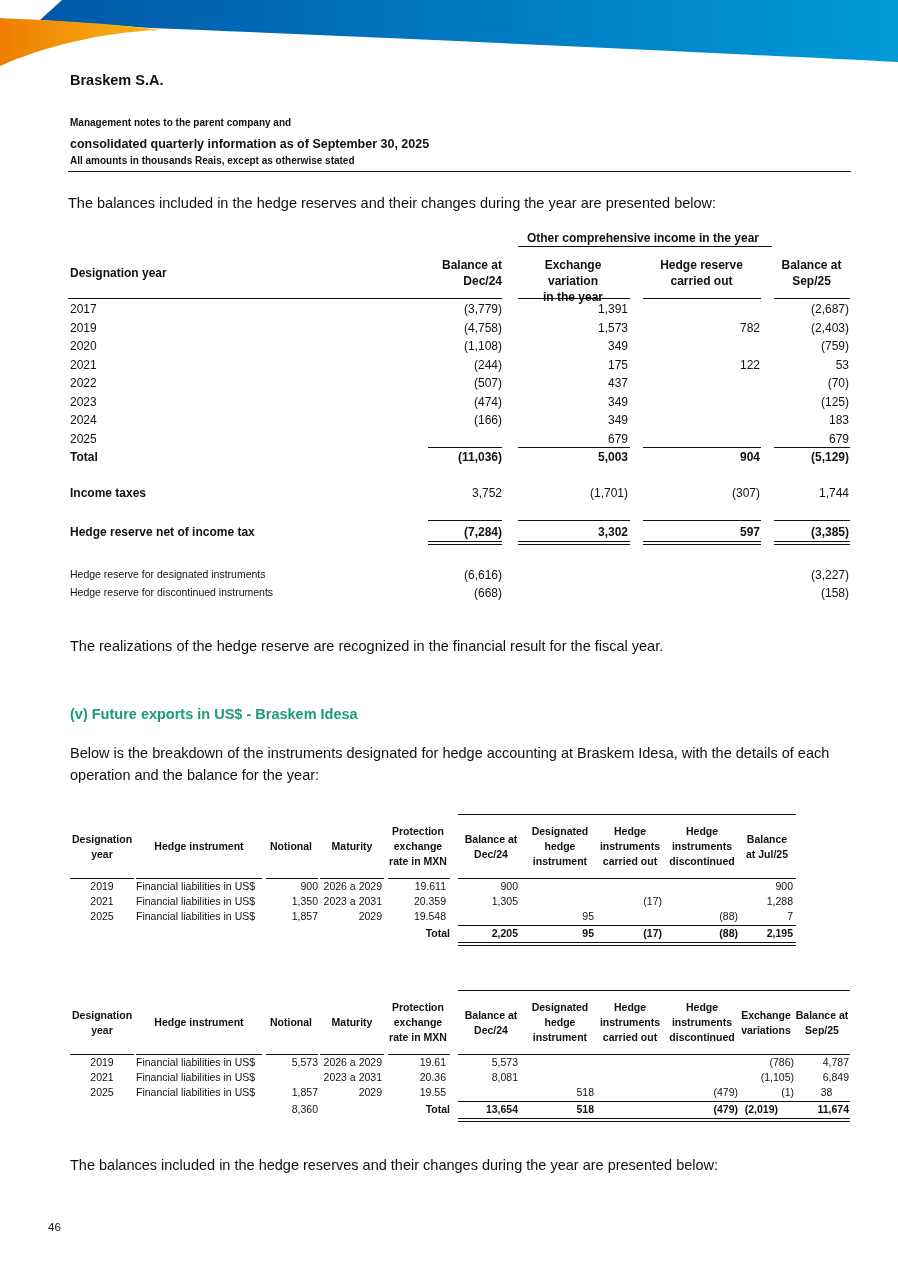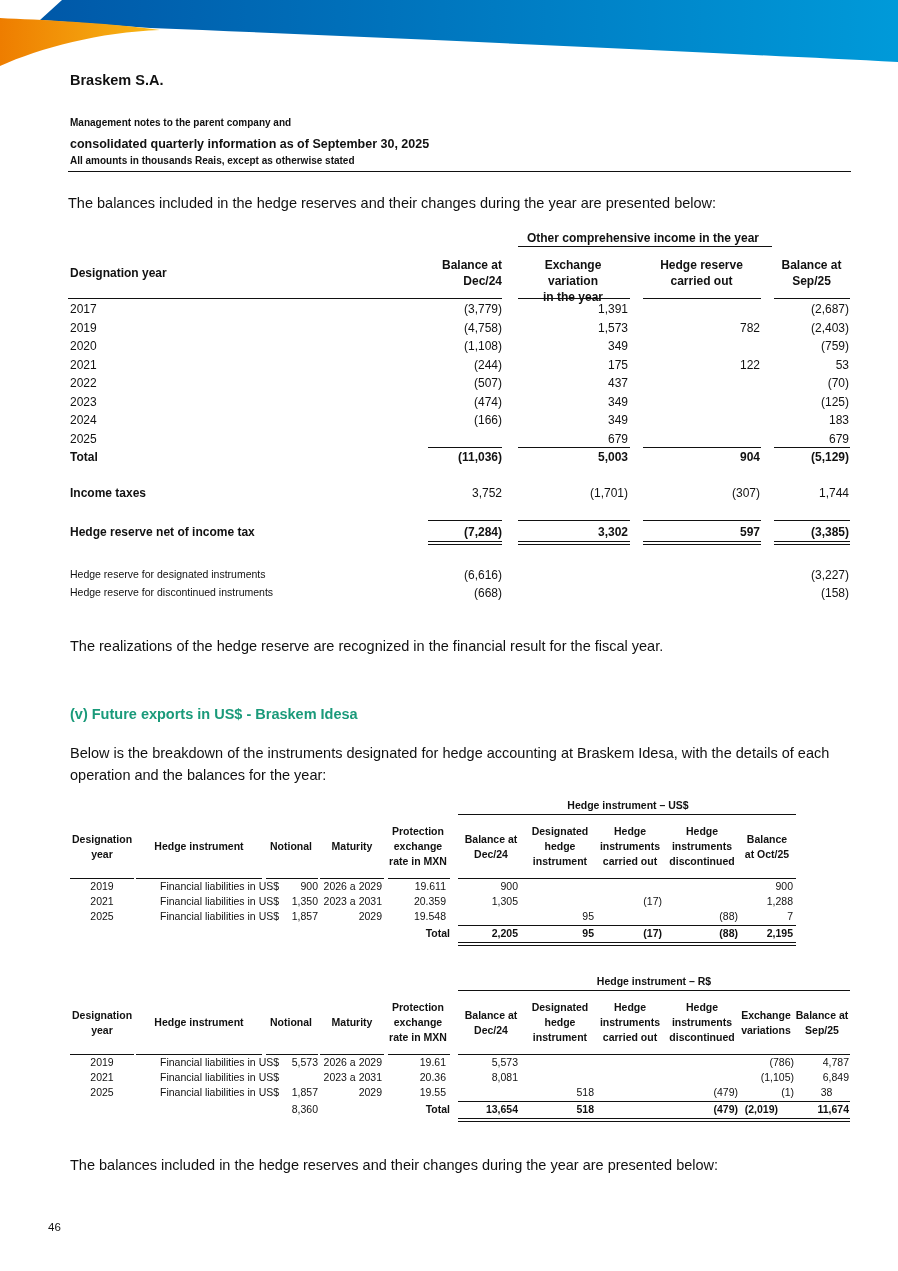--- a/index.html
+++ b/index.html
@@ -29,21 +29,21 @@
   .ul { position:absolute; height:0; border-top:1px solid #111; }
   .dul { position:absolute; height:2px; border-top:1px solid #111; border-bottom:1px solid #111; }
   .bold { font-weight:bold; }
   .hdr { position:absolute; text-align:center; font-weight:bold; font-size:12px; line-height:16px; }
 
   
   .st { font-size:10.5px; }
   .st .h { position:absolute; font-weight:bold; text-align:center; line-height:15px; }
   .st .v { position:absolute; text-align:right; white-space:nowrap; }
   .st .ctr { position:absolute; text-align:center; white-space:nowrap; }
-  .st .lft { position:absolute; text-align:left; white-space:nowrap;margin-left:24px; }
+  .st .lft { position:absolute; text-align:left; white-space:nowrap; }
 </style>
 </head>
 <body>
 
 <svg class="banner" viewBox="0 0 898 80" preserveAspectRatio="none">
   <defs>
     <linearGradient id="bg1" x1="0" y1="0" x2="1" y2="0">
       <stop offset="0" stop-color="#0058a8"></stop>
       <stop offset="1" stop-color="#009ad9"></stop>
     </linearGradient>
@@ -196,24 +196,23 @@
   </div>
   <div class="row" style="top:358px; font-size:10.5px;">
     <span class="lbl">Hedge reserve for discontinued instruments</span>
     <span class="c c1" style="font-size:12px;">(668)</span>
     <span class="c c4" style="font-size:12px;">(158)</span>
   </div>
 </div>
 
 <div class="abs para" style="top:638px; left:70px;">The realizations of the hedge reserve are recognized in the financial result for the fiscal year.</div>
 <div class="abs section-h">(v) Future exports in US$ - Braskem Idesa</div>
-<div class="abs para2">Below is the breakdown of the instruments designated for hedge accounting at Braskem Idesa, with the details of each operation and the balances for the year:</div>
+<div class="abs para2">Below is the breakdown of the instruments designated for hedge accounting at Braskem Idesa, with the details of each operation and the balance for the year:</div>
 
 <div class="abs st" style="left:68px; top:796px; width:790px; height:145px;">
-  <div class="h" style="left:390px; width:340px; top:2px;">Hedge instrument – US$</div>
   <div class="ul" style="left:390px; width:338px; top:18px;"></div>
 
   <div class="h" style="left:0; width:68px; top:36px;">
     <div>Designation</div>
     <div>year</div>
   </div>
   <div class="h" style="left:66px; width:130px; top:43px;">Hedge instrument</div>
   <div class="h" style="left:196px; width:54px; top:43px;">Notional</div>
   <div class="h" style="left:252px; width:64px; top:43px;">Maturity</div>
   <div class="h" style="left:318px; width:64px; top:28px;">
@@ -235,21 +234,21 @@
     <div>instruments</div>
     <div>carried out</div>
   </div>
   <div class="h" style="left:598px; width:72px; top:28px;">
     <div>Hedge</div>
     <div>instruments</div>
     <div>discontinued</div>
   </div>
   <div class="h" style="left:670px; width:58px; top:36px;">
     <div>Balance</div>
-    <div>at Oct/25</div>
+    <div>at Jul/25</div>
   </div>
 
   <div class="ul" style="left:2px; width:64px; top:82px;"></div>
   <div class="ul" style="left:68px; width:126px; top:82px;"></div>
   <div class="ul" style="left:198px; width:52px; top:82px;"></div>
   <div class="ul" style="left:252px; width:64px; top:82px;"></div>
   <div class="ul" style="left:320px; width:62px; top:82px;"></div>
   <div class="ul" style="left:390px; width:338px; top:82px;"></div>
 
   <div id="usdrows">
@@ -297,21 +296,20 @@
     <span class="v" style="left:390px; width:60px;">2,205</span>
     <span class="v" style="left:458px; width:68px;">95</span>
     <span class="v" style="left:528px; width:66px;">(17)</span>
     <span class="v" style="left:598px; width:72px;">(88)</span>
     <span class="v" style="left:672px; width:53px;">2,195</span>
   </div>
   <div class="dul" style="left:390px; width:338px; top:146px;"></div>
 </div>
 
 <div class="abs st" style="left:68px; top:972px; width:790px; height:150px;">
-  <div class="h" style="left:390px; width:392px; top:2px;">Hedge instrument – R$</div>
   <div class="ul" style="left:390px; width:392px; top:18px;"></div>
 
   <div class="h" style="left:0; width:68px; top:36px;">
     <div>Designation</div>
     <div>year</div>
   </div>
   <div class="h" style="left:66px; width:130px; top:43px;">Hedge instrument</div>
   <div class="h" style="left:196px; width:54px; top:43px;">Notional</div>
   <div class="h" style="left:252px; width:64px; top:43px;">Maturity</div>
   <div class="h" style="left:318px; width:64px; top:28px;">

